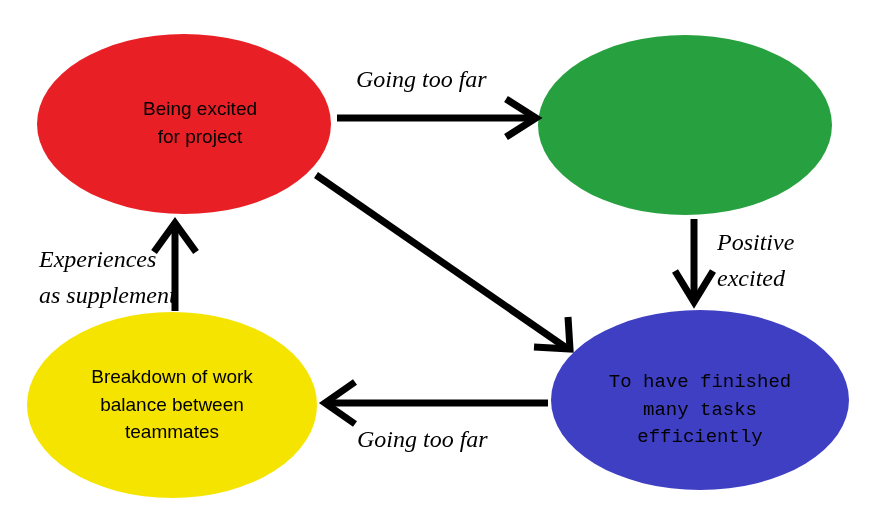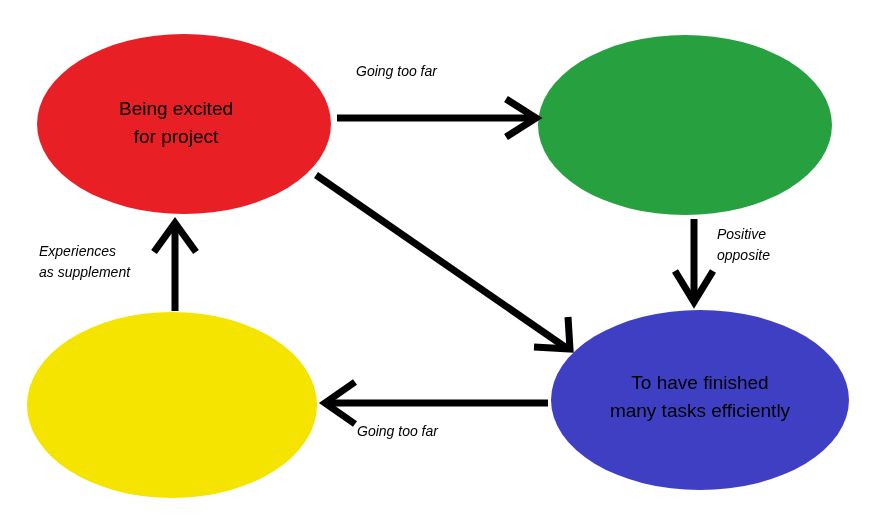--- a/index.html
+++ b/index.html
@@ -28,23 +28,23 @@
     text-align: center;
     font-family: "Liberation Sans", sans-serif;
     font-size: 19px;
     line-height: 1.45;
     color: #000000;
     white-space: pre-line;
     pointer-events: none;
   }
   .edge-label {
     position: absolute;
-    font-family: Liberation Sans, sans-serif;
+    font-family: Liberation Serif, serif;
     font-style: italic;
-    font-size: 14px;
+    font-size: 24px;
     line-height: 1.5;
     color: #000000;
     white-space: pre-line;
   }
 </style>
 </head>
 <body>
 
 <div id="canvas">
 
@@ -78,32 +78,35 @@
       <polyline points="154,252 175,223 196,252" fill="none" stroke="#000000" stroke-width="7" stroke-linejoin="miter" stroke-linecap="butt"></polyline>
     </g>
 
     <g>
       <line x1="316" y1="175" x2="565" y2="347" stroke="#000000" stroke-width="7" stroke-linecap="butt"></line>
       <polyline points="534,347 570,349 568,317" fill="none" stroke="#000000" stroke-width="7" stroke-linejoin="miter" stroke-linecap="butt"></polyline>
     </g>
 
   </svg>
 
-  <div class="node-text" style="left:76px; top:95px; width:200px;">Being excited
+  <div class="node-text" style="left:100px; top:95px; width:200px;">Being excited
 for project</div>
 
 
-  <div class="node-text" style="left:580px; top:369px; width:240px;">To have finished
+  <div class="node-text" style="left:580px; top:369px; width:240px;font-family:Liberation Mono, monospace;">To have finished
 many tasks efficiently</div>
 
+  <div class="node-text" style="left:62px; top:363px; width:220px;">Breakdown of work
+balance between
+teammates</div>
 
   <div class="edge-label" style="left:356px; top:61px;">Going too far</div>
 
   <div class="edge-label" style="left:717px; top:224px;">Positive
-opposite</div>
+excited</div>
 
   <div class="edge-label" style="left:357px; top:421px;">Going too far</div>
 
   <div class="edge-label" style="left:39px; top:241px;">Experiences
 as supplement</div>
 
 
 </div>
 
 </body></html>

